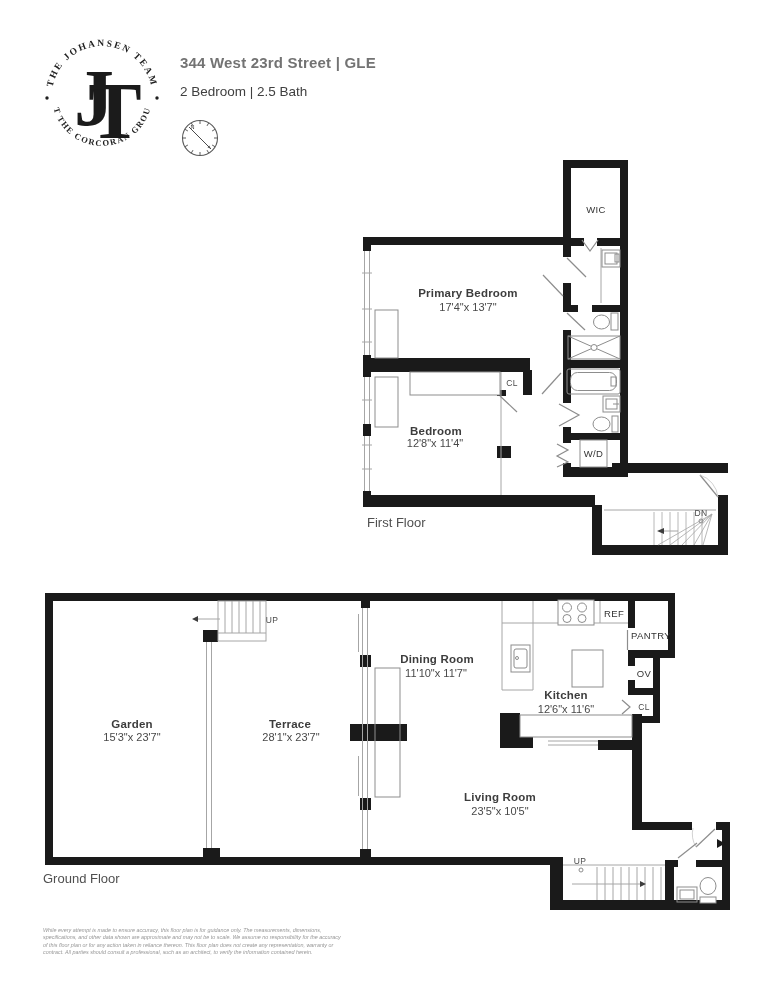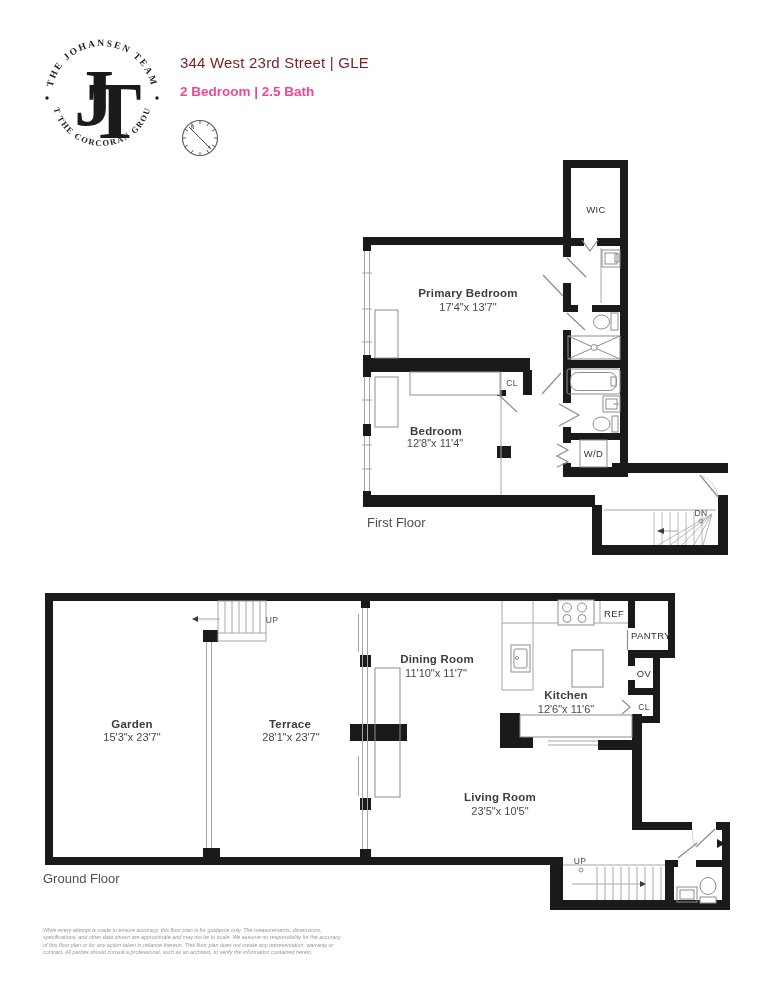--- a/index.html
+++ b/index.html
@@ -1,21 +1,21 @@
 <!DOCTYPE html>
 <html><head>
 <meta charset="utf-8">
 <style>
   html,body{margin:0;padding:0;background:#fff}
   .page{position:relative;width:773px;height:1000px;background:#fff;
         font-family:"Liberation Sans",sans-serif;overflow:hidden}
-  .title{position:absolute;left:180px;top:54px;font-size:15px;font-weight:400;
-         color:#7f1d1d;letter-spacing:.2px;white-space:nowrap}
-  .subtitle{position:absolute;left:180px;top:84px;font-size:13.5px;font-weight:700;
-         color:#ec4899;white-space:nowrap}
+  .title{position:absolute;left:180px;top:54px;font-size:15px;font-weight:700;
+         color:#737373;letter-spacing:.2px;white-space:nowrap}
+  .subtitle{position:absolute;left:180px;top:84px;font-size:13.5px;font-weight:400;
+         color:#404040;white-space:nowrap}
   .abs{position:absolute}
   .disc{position:absolute;left:43px;top:927px;font-size:5.4px;line-height:7.4px;
         font-style:italic;color:#979797;white-space:nowrap}
   
   .w{fill:#1a1a1a}
   .ln{stroke:#a6a6a6;stroke-width:1;fill:none}
   .lnw{stroke:#a6a6a6;stroke-width:1;fill:#fff}
   .fx{stroke:#8d8d8d;stroke-width:1;fill:#fff}
   .fxn{stroke:#8d8d8d;stroke-width:1;fill:none}
   .door{stroke:#8d8d8d;stroke-width:1.2;fill:none}

